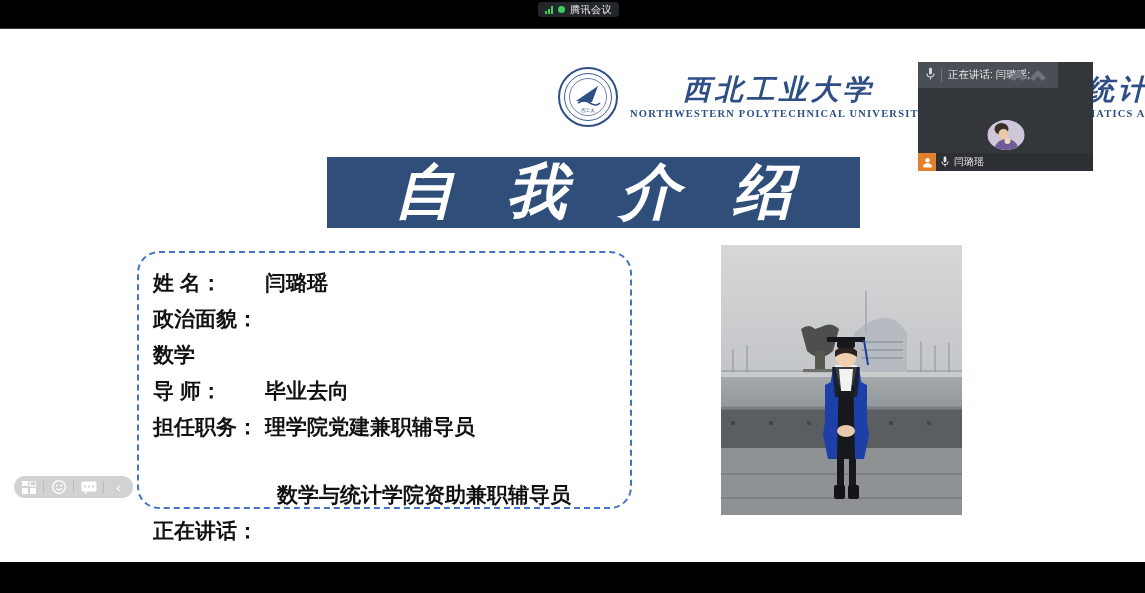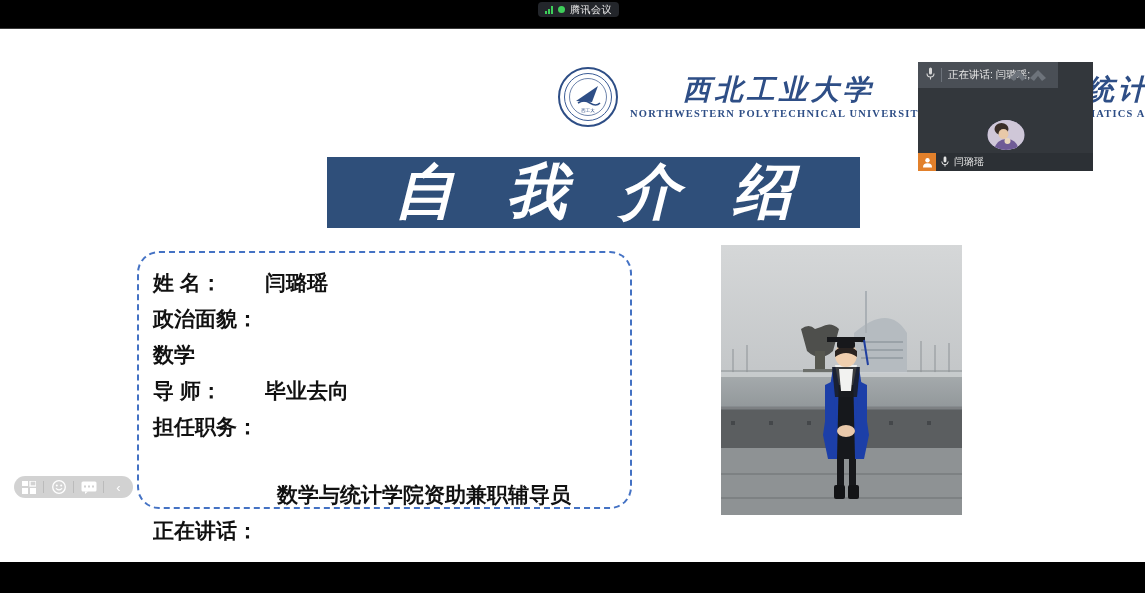--- a/index.html
+++ b/index.html
@@ -338,20 +338,21 @@
     </div>
     <div class="info-row">
       <span>数学</span>
     </div>
     <div class="info-row">
       <span class="info-label">导      师：</span>
       <span>毕业去向</span>
     </div>
     <div class="info-row">
       <span class="info-label">担任职务：</span>
+      <span>理学院党建兼职辅导员</span>
     </div>
     <div class="info-row indented">
       <span>数学与统计学院资助兼职辅导员</span>
     </div>
     <div class="info-row">
       <span class="info-label">正在讲话：</span>
     </div>
   </div>
 
   <div class="photo">

